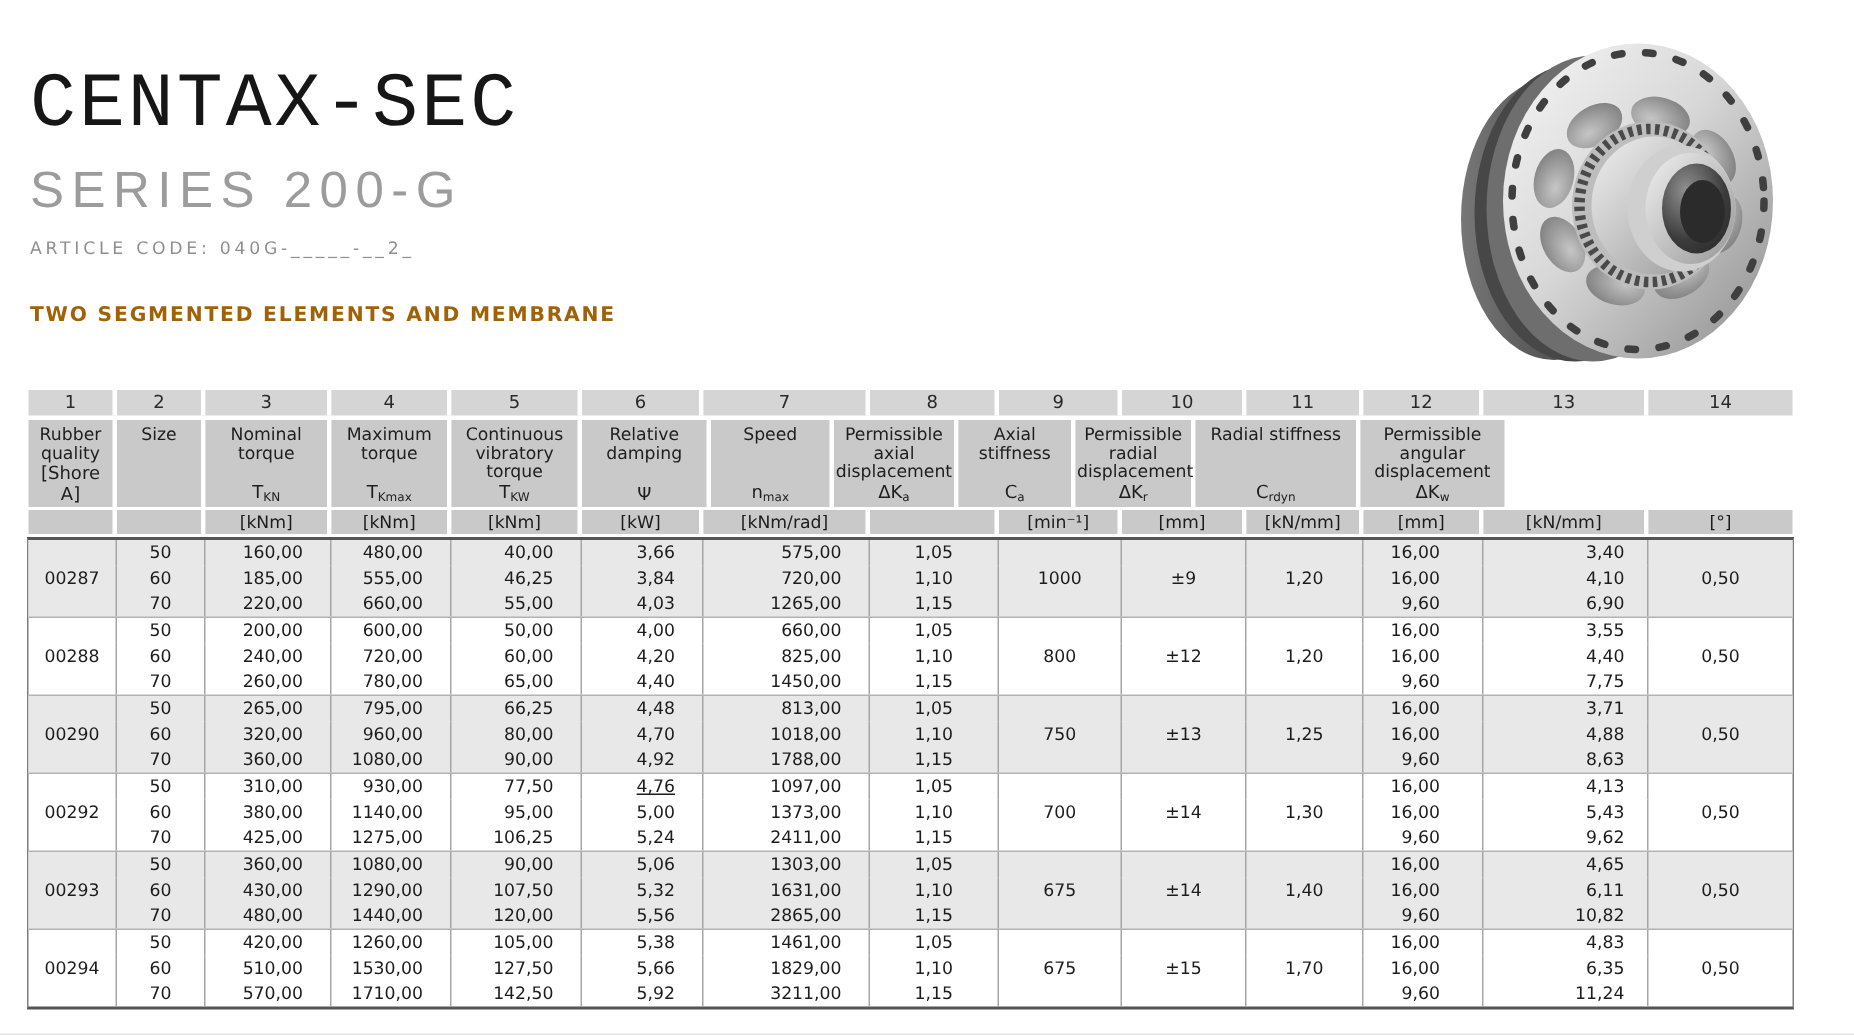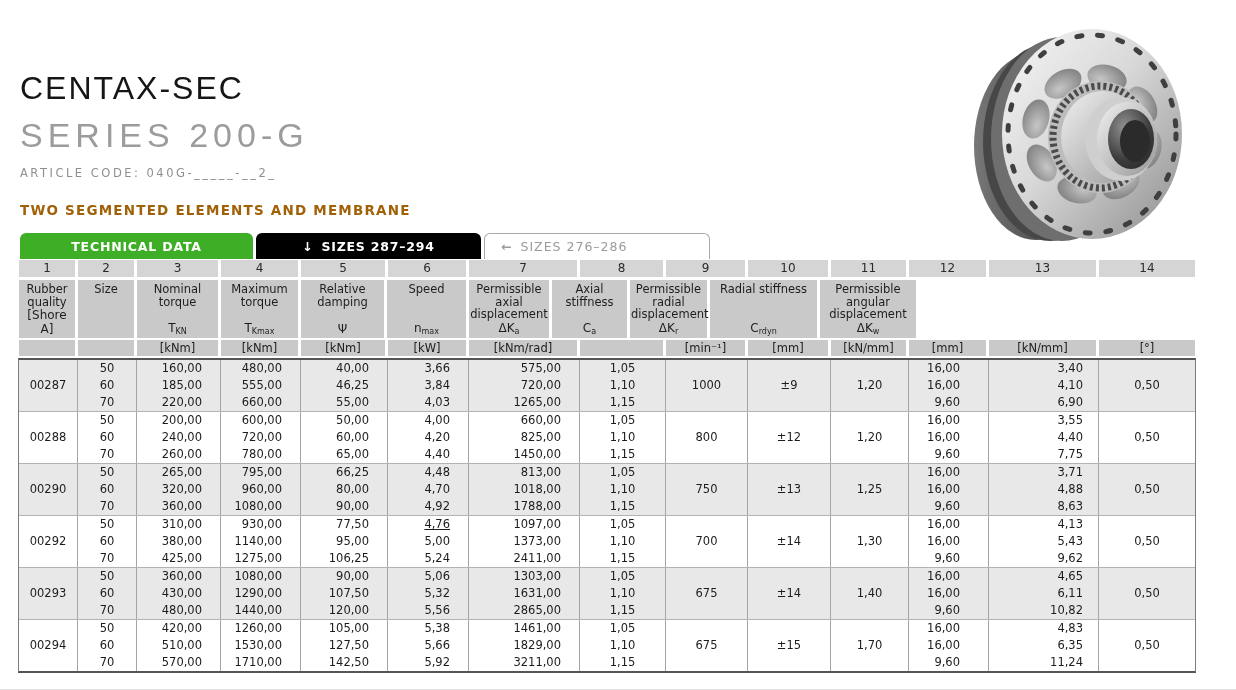--- a/index.html
+++ b/index.html
@@ -2,21 +2,21 @@
 <html style="--accent-green: #3fae27; --tab-black: #000000; --tab-inactive-text: #9b9b9b; --header-cell-bg: #c9c9c9; --number-cell-bg: #d5d5d5; --row-alt-bg: #e8e8e8; --title-gray: #9c9c9c;"><head>
 <meta charset="utf-8">
 <style>
   html,body{margin:0;padding:0;background:#fff;}
   .page{position:relative;width:1236px;height:690px;background:#fff;overflow:hidden;
         font-family:"DejaVu Sans", sans-serif;color:#1c1c1c;}
   .page-bottom-line{position:absolute;left:0;right:0;bottom:0;height:1px;background:#e3e3e3;}
 
   
   .titleblock{position:absolute;left:20px;top:42px;}
-  .title{font-size:32px;letter-spacing:2px;color:#161616;font-family:Liberation Sans, sans-serif;margin-top:28px;}
+  .title{font-size:51px;letter-spacing:2px;color:#161616;font-family:Liberation Mono, monospace;}
   .subtitle{font-size:34px;letter-spacing:5px;color:var(--title-gray,#9c9c9c);margin-top:9px;font-family:"Liberation Sans",sans-serif;}
   .articlecode{font-size:11.5px;letter-spacing:2.5px;color:#8f8f8f;margin-top:11px;}
   .section-heading{position:absolute;left:20px;top:202px;font-size:13.5px;font-weight:bold;
                    letter-spacing:1.2px;color:#a16207;}
 
   
   .tabs{position:absolute;left:20px;top:233px;display:flex;gap:3px;}
   .tab{height:26px;display:flex;align-items:center;justify-content:center;box-sizing:border-box;
        border-radius:6px 6px 0 0;font-size:12.5px;letter-spacing:0.8px;cursor:pointer;}
   .tab--green{width:233px;background:var(--accent-green,#3fae27);color:#fff;font-weight:bold;}
@@ -130,33 +130,20 @@
     </g>
     <ellipse cx="128" cy="117" rx="52" ry="56" fill="#bdbdbd"></ellipse>
     <ellipse cx="128" cy="117" rx="47" ry="51" fill="none" stroke="#4a4a4a" stroke-width="7" stroke-dasharray="3 3"></ellipse>
     <ellipse cx="131" cy="117" rx="42" ry="46" fill="url(#gHub)"></ellipse>
     <ellipse cx="149" cy="119" rx="36" ry="42" fill="#cfcfcf"></ellipse>
     <ellipse cx="155" cy="119" rx="30" ry="37" fill="url(#gHub)"></ellipse>
     <ellipse cx="159" cy="119" rx="23" ry="30" fill="url(#gBore)"></ellipse>
     <ellipse cx="163" cy="121" rx="15" ry="21" fill="#2b2b2b"></ellipse>
   </svg>
 
-  <div class="tabs">
-    <div class="tab tab--green">
-      <span>TECHNICAL DATA</span>
-    </div>
-    <div class="tab tab--black">
-      <span class="arrow">↓</span>
-      <span>SIZES 287–294</span>
-    </div>
-    <div class="tab tab--white">
-      <span class="arrow">←</span>
-      <span>SIZES 276–286</span>
-    </div>
-  </div>
 
   <div class="datatable">
     <div class="hrow numsrow">
         <div class="hnum" style="width: 59px;">1</div>
         <div class="hnum" style="width: 59px;">2</div>
         <div class="hnum" style="width: 84px;">3</div>
         <div class="hnum" style="width: 80px;">4</div>
         <div class="hnum" style="width: 87px;">5</div>
         <div class="hnum" style="width: 81px;">6</div>
         <div class="hnum" style="width: 111px;">7</div>
@@ -178,20 +165,24 @@
           <div class="csym"></div>
         </div>
         <div class="hname" style="width: 84px;">
           <div class="cname">Nominal torque</div>
           <div class="csym">T<span class="sub">KN</span></div>
         </div>
         <div class="hname" style="width: 80px;">
           <div class="cname">Maximum torque</div>
           <div class="csym">T<span class="sub">Kmax</span></div>
         </div>
+        <div class="hname" style="width: 87px;">
+          <div class="cname">Continuous vibratory torque</div>
+          <div class="csym">T<span class="sub">KW</span></div>
+        </div>
         <div class="hname" style="width: 86px;">
           <div class="cname">Relative damping</div>
           <div class="csym">Ψ</div>
         </div>
         <div class="hname" style="width: 82px;">
           <div class="cname">Speed</div>
           <div class="csym">n<span class="sub">max</span></div>
         </div>
         <div class="hname" style="width: 83px;">
           <div class="cname">Permissible axial displacement</div>

